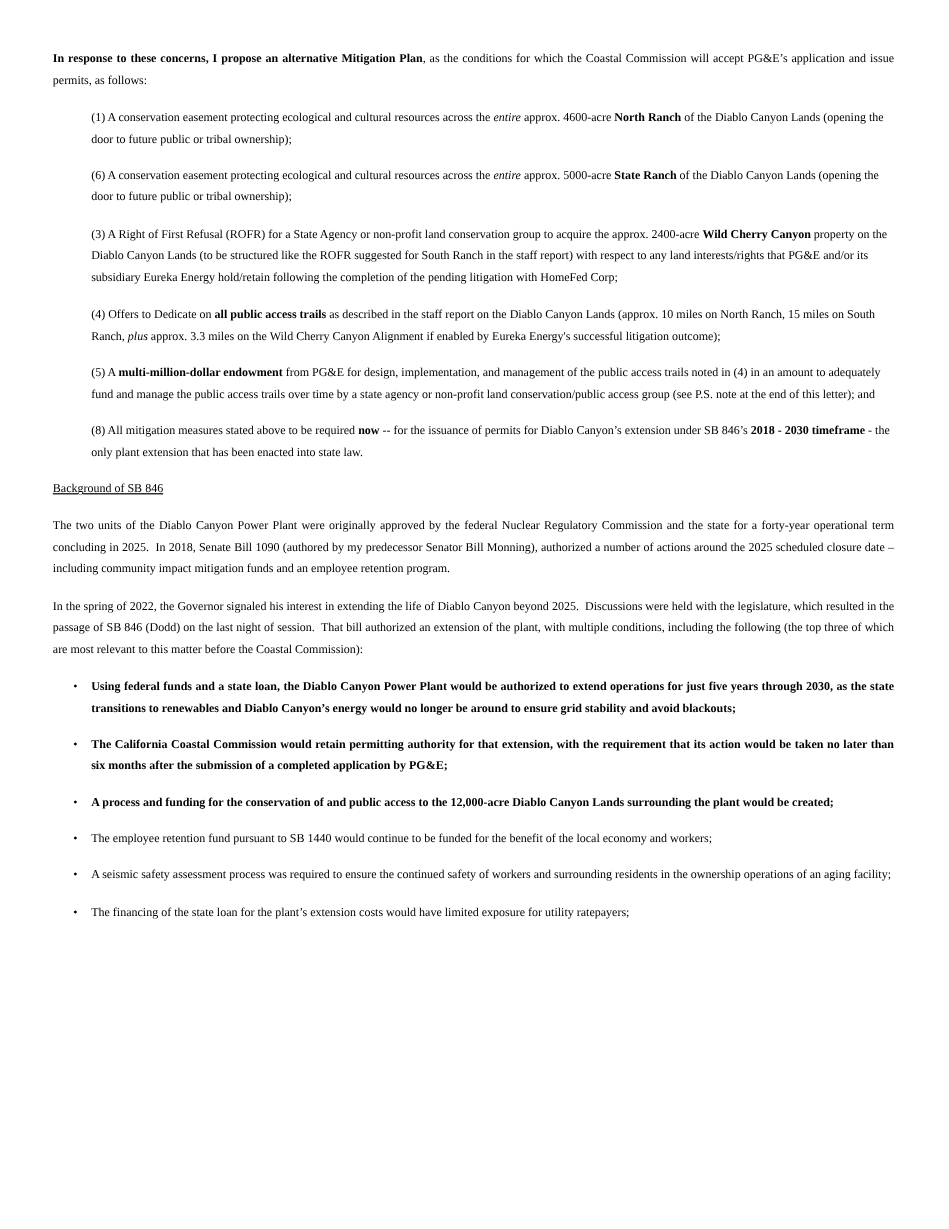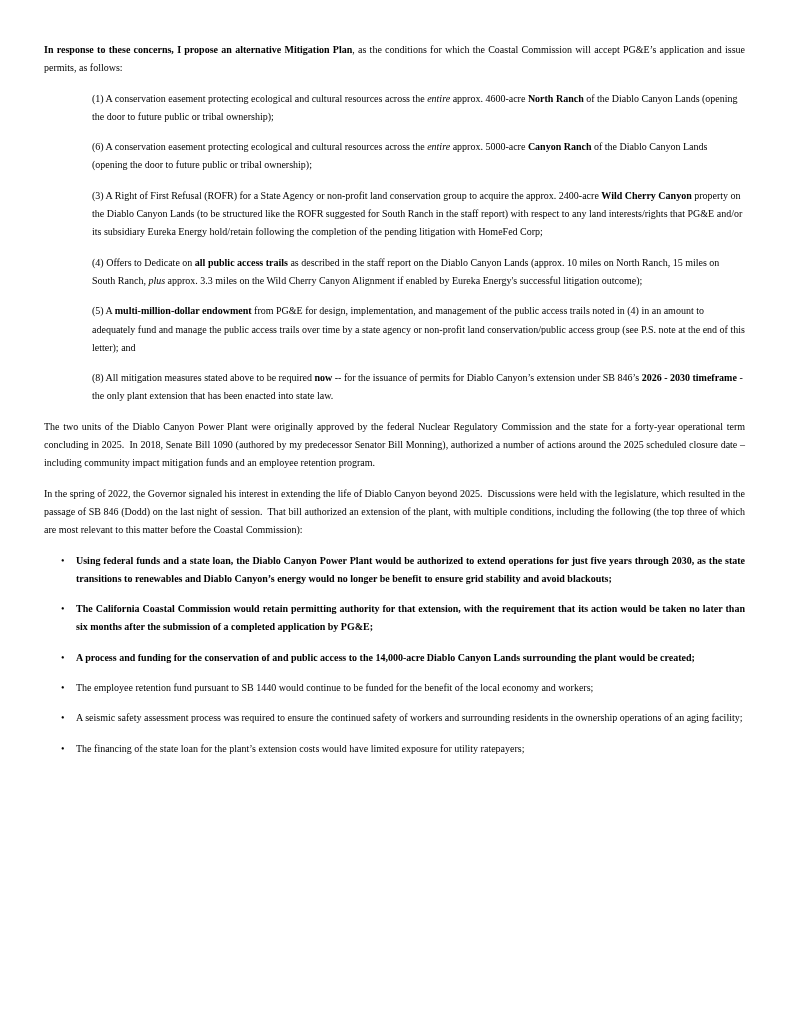--- a/index.html
+++ b/index.html
@@ -10,42 +10,43 @@
     background: #ffffff;
     color: #000000;
     padding: 41px 46px 0 44px;
     font-family: "Liberation Serif", "DejaVu Serif", serif;
     font-size: 10px;
     line-height: 18.3px;
     overflow: hidden;
   }
   .block   { margin: 0 0 12px 0; }
   .para    { text-align: justify; }
-  .item    { margin-left: 48px; text-align: left; }
+  .item    { margin-left: 32px; text-align: left; }
   .heading { text-decoration: underline; }
   .bullet  { position: relative; padding-left: 32px; text-align: justify; }
   .dot     { position: absolute; left: 17px; top: 0; }
   .b { font-weight: bold; }
   .i { font-style: italic; }
 </style>
 </head>
 <body>
 
 <div class="page">
   <div class="doc">
       <div class="block para"><span class="b">In response to these concerns, I propose an alternative Mitigation Plan</span><span>, as the conditions for which the Coastal Commission will accept PG&amp;E’s application and issue permits, as follows:</span></div>
       <div class="block item"><span>(1) A conservation easement protecting ecological and cultural resources across the </span><span class="i">entire</span><span> approx. 4600-acre </span><span class="b">North Ranch</span><span> of the Diablo Canyon Lands (opening the door to future public or tribal ownership);</span></div>
-      <div class="block item"><span>(6) A conservation easement protecting ecological and cultural resources across the </span><span class="i">entire</span><span> approx. 5000-acre </span><span class="b">Canyon Ranch</span><span> of the Diablo Canyon Lands (opening the door to future public or tribal ownership);</span></div>
+      <div class="block item"><span>(6) A conservation easement protecting ecological and cultural resources across the </span><span class="i">entire</span><span> approx. 5000-acre </span><span class="b">State Ranch</span><span> of the Diablo Canyon Lands (opening the door to future public or tribal ownership);</span></div>
       <div class="block item"><span>(3) A Right of First Refusal (ROFR) for a State Agency or non-profit land conservation group to acquire the approx. 2400-acre </span><span class="b">Wild Cherry Canyon</span><span> property on the Diablo Canyon Lands (to be structured like the ROFR suggested for South Ranch in the staff report) with respect to any land interests/rights that PG&amp;E and/or its subsidiary Eureka Energy hold/retain following the completion of the pending litigation with HomeFed Corp;</span></div>
       <div class="block item"><span>(4) Offers to Dedicate on </span><span class="b">all public access trails</span><span> as described in the staff report on the Diablo Canyon Lands (approx. 10 miles on North Ranch, 15 miles on South Ranch, </span><span class="i">plus</span><span> approx. 3.3 miles on the Wild Cherry Canyon Alignment if enabled by Eureka Energy's successful litigation outcome);</span></div>
       <div class="block item"><span>(5) A </span><span class="b">multi-million-dollar endowment</span><span> from PG&amp;E for design, implementation, and management of the public access trails noted in (4) in an amount to adequately fund and manage the public access trails over time by a state agency or non-profit land conservation/public access group (see P.S. note at the end of this letter); and</span></div>
-      <div class="block item"><span>(8) All mitigation measures stated above to be required </span><span class="b">now</span><span> -- for the issuance of permits for Diablo Canyon’s extension under SB 846’s </span><span class="b">2026 - 2030 timeframe</span><span> - the only plant extension that has been enacted into state law.</span></div>
+      <div class="block item"><span>(8) All mitigation measures stated above to be required </span><span class="b">now</span><span> -- for the issuance of permits for Diablo Canyon’s extension under SB 846’s </span><span class="b">2018 - 2030 timeframe</span><span> - the only plant extension that has been enacted into state law.</span></div>
+      <div class="block heading"><span>Background of SB 846</span></div>
       <div class="block para"><span>The two units of the Diablo Canyon Power Plant were originally approved by the federal Nuclear Regulatory Commission and the state for a forty-year operational term concluding in 2025.&nbsp; In 2018, Senate Bill 1090 (authored by my predecessor Senator Bill Monning), authorized a number of actions around the 2025 scheduled closure date – including community impact mitigation funds and an employee retention program.</span></div>
       <div class="block para"><span>In the spring of 2022, the Governor signaled his interest in extending the life of Diablo Canyon beyond 2025.&nbsp; Discussions were held with the legislature, which resulted in the passage of SB 846 (Dodd) on the last night of session.&nbsp; That bill authorized an extension of the plant, with multiple conditions, including the following (the top three of which are most relevant to this matter before the Coastal Commission):</span></div>
-      <div class="block bullet"><span class="dot">•</span><span><span class="b">Using federal funds and a state loan, the Diablo Canyon Power Plant would be authorized to extend operations for just five years through 2030, as the state transitions to renewables and Diablo Canyon’s energy would no longer be benefit to ensure grid stability and avoid blackouts;</span></span></div>
+      <div class="block bullet"><span class="dot">•</span><span><span class="b">Using federal funds and a state loan, the Diablo Canyon Power Plant would be authorized to extend operations for just five years through 2030, as the state transitions to renewables and Diablo Canyon’s energy would no longer be around to ensure grid stability and avoid blackouts;</span></span></div>
       <div class="block bullet"><span class="dot">•</span><span><span class="b">The California Coastal Commission would retain permitting authority for that extension, with the requirement that its action would be taken no later than six months after the submission of a completed application by PG&amp;E;</span></span></div>
-      <div class="block bullet"><span class="dot">•</span><span><span class="b">A process and funding for the conservation of and public access to the 14,000-acre Diablo Canyon Lands surrounding the plant would be created;</span></span></div>
+      <div class="block bullet"><span class="dot">•</span><span><span class="b">A process and funding for the conservation of and public access to the 12,000-acre Diablo Canyon Lands surrounding the plant would be created;</span></span></div>
       <div class="block bullet"><span class="dot">•</span><span><span>The employee retention fund pursuant to SB 1440 would continue to be funded for the benefit of the local economy and workers;</span></span></div>
       <div class="block bullet"><span class="dot">•</span><span><span>A seismic safety assessment process was required to ensure the continued safety of workers and surrounding residents in the ownership operations of an aging facility;</span></span></div>
       <div class="block bullet"><span class="dot">•</span><span><span>The financing of the state loan for the plant’s extension costs would have limited exposure for utility ratepayers;</span></span></div>
     </div>
 
 </div>
 
 </body></html>

